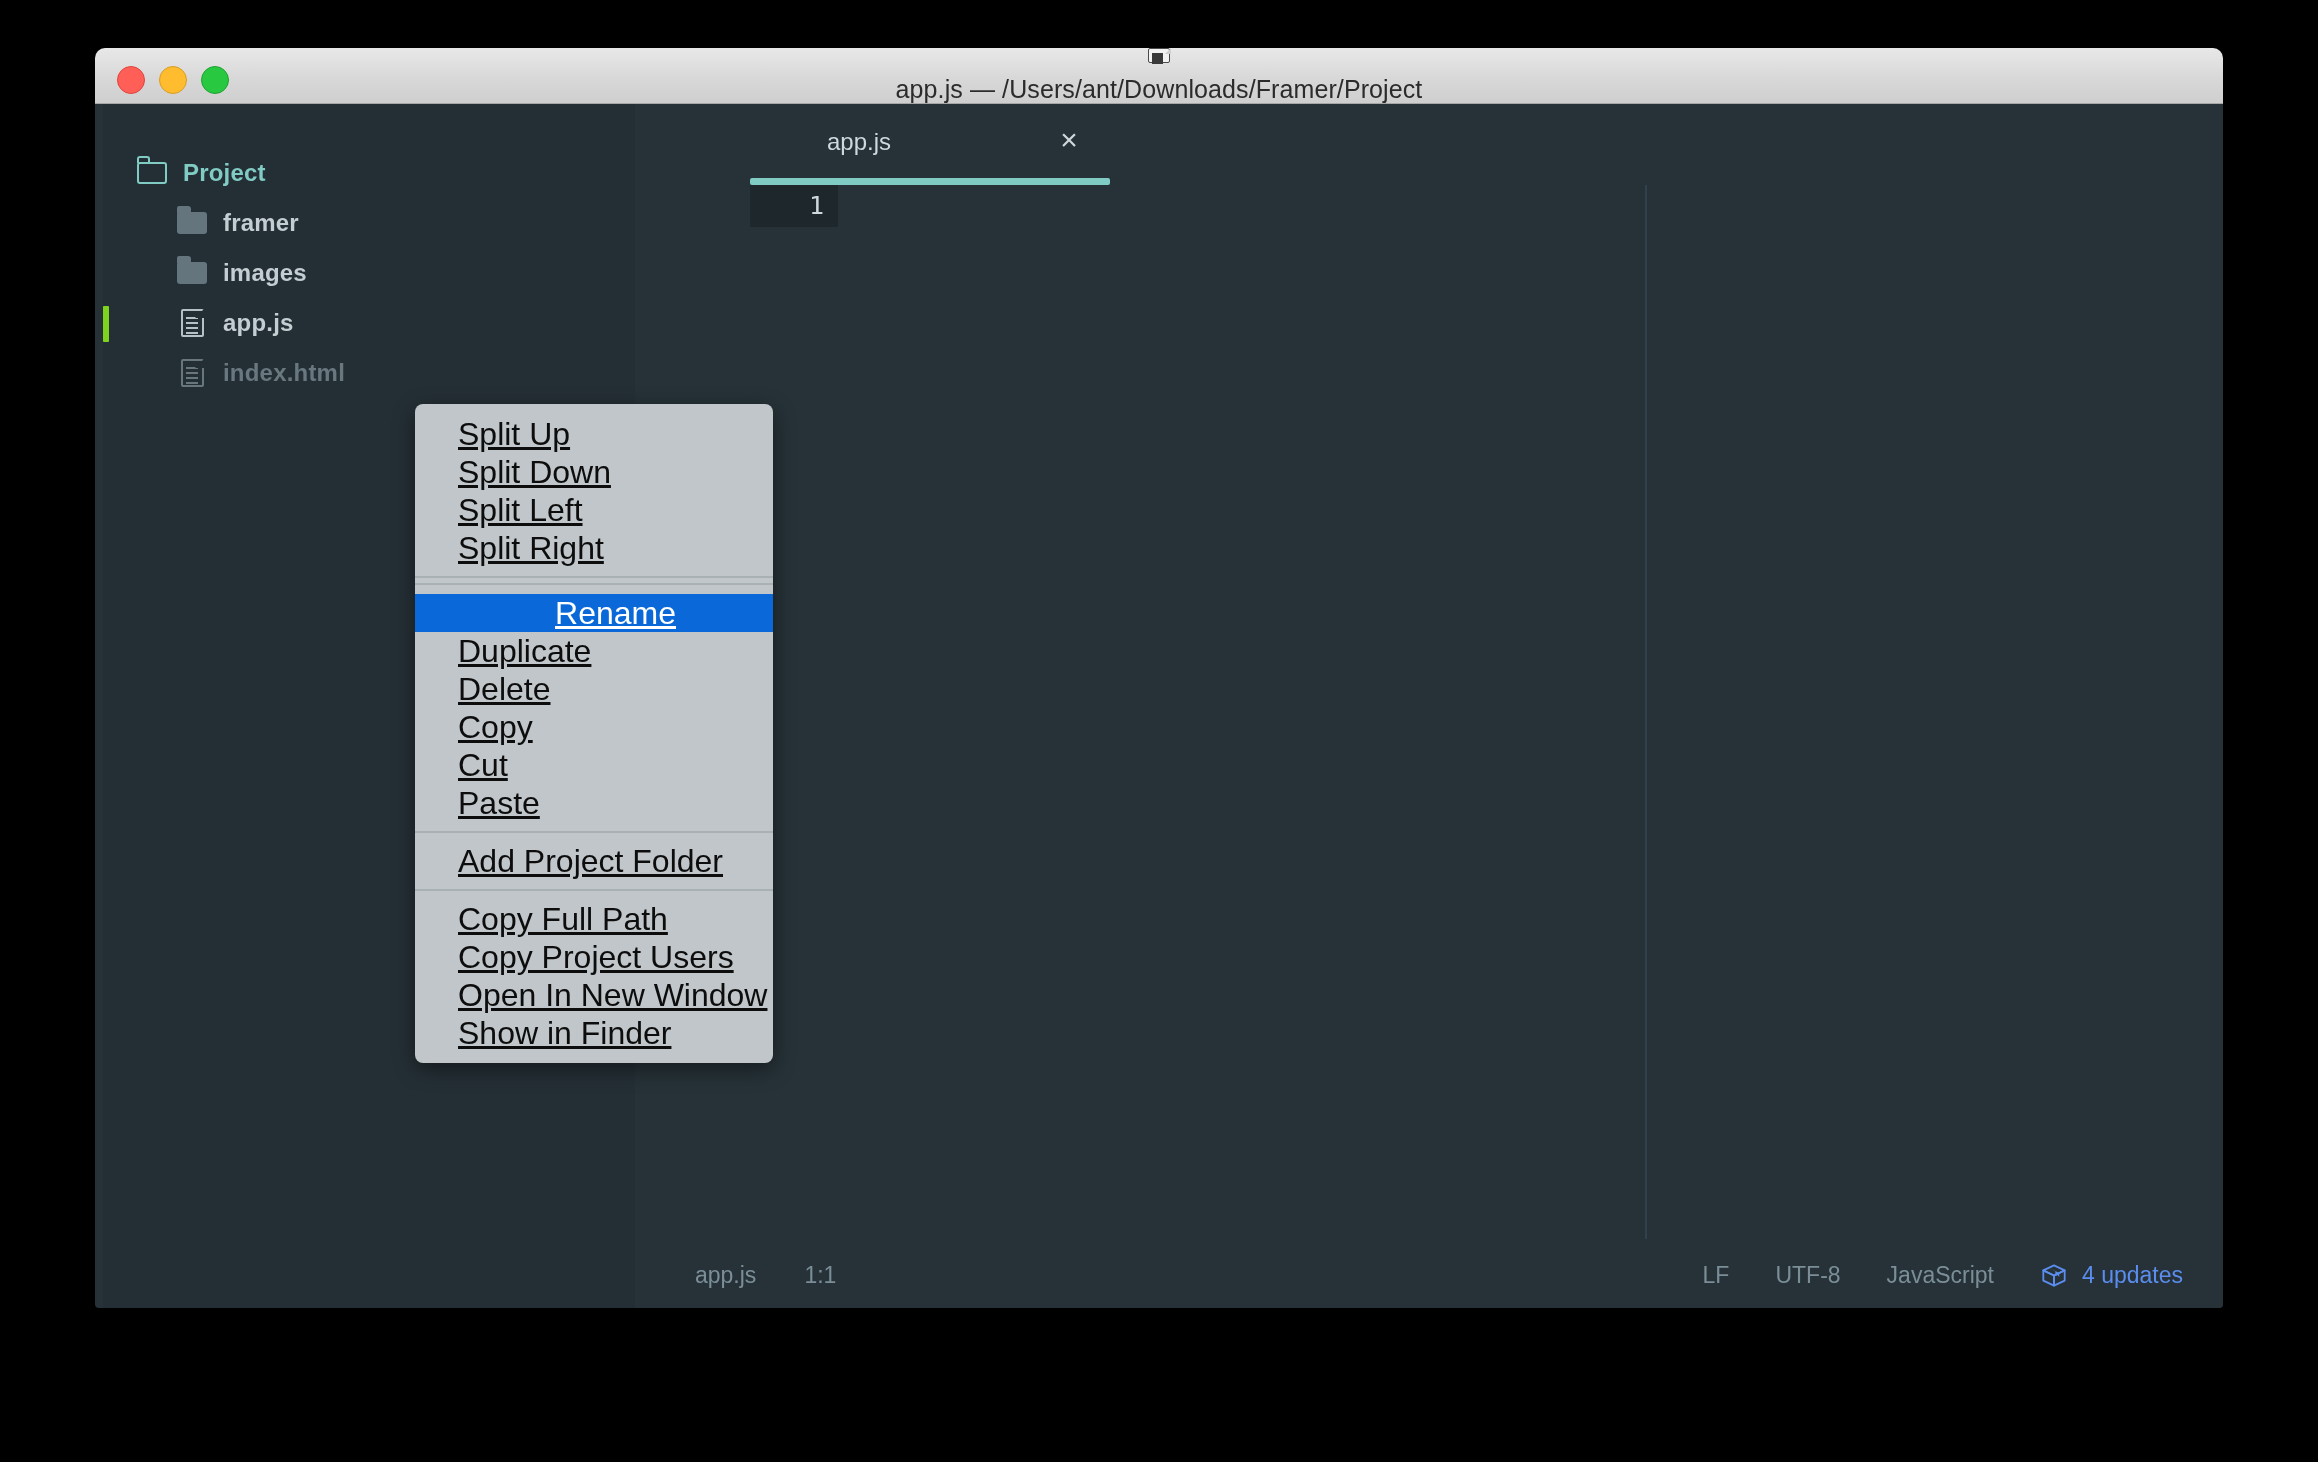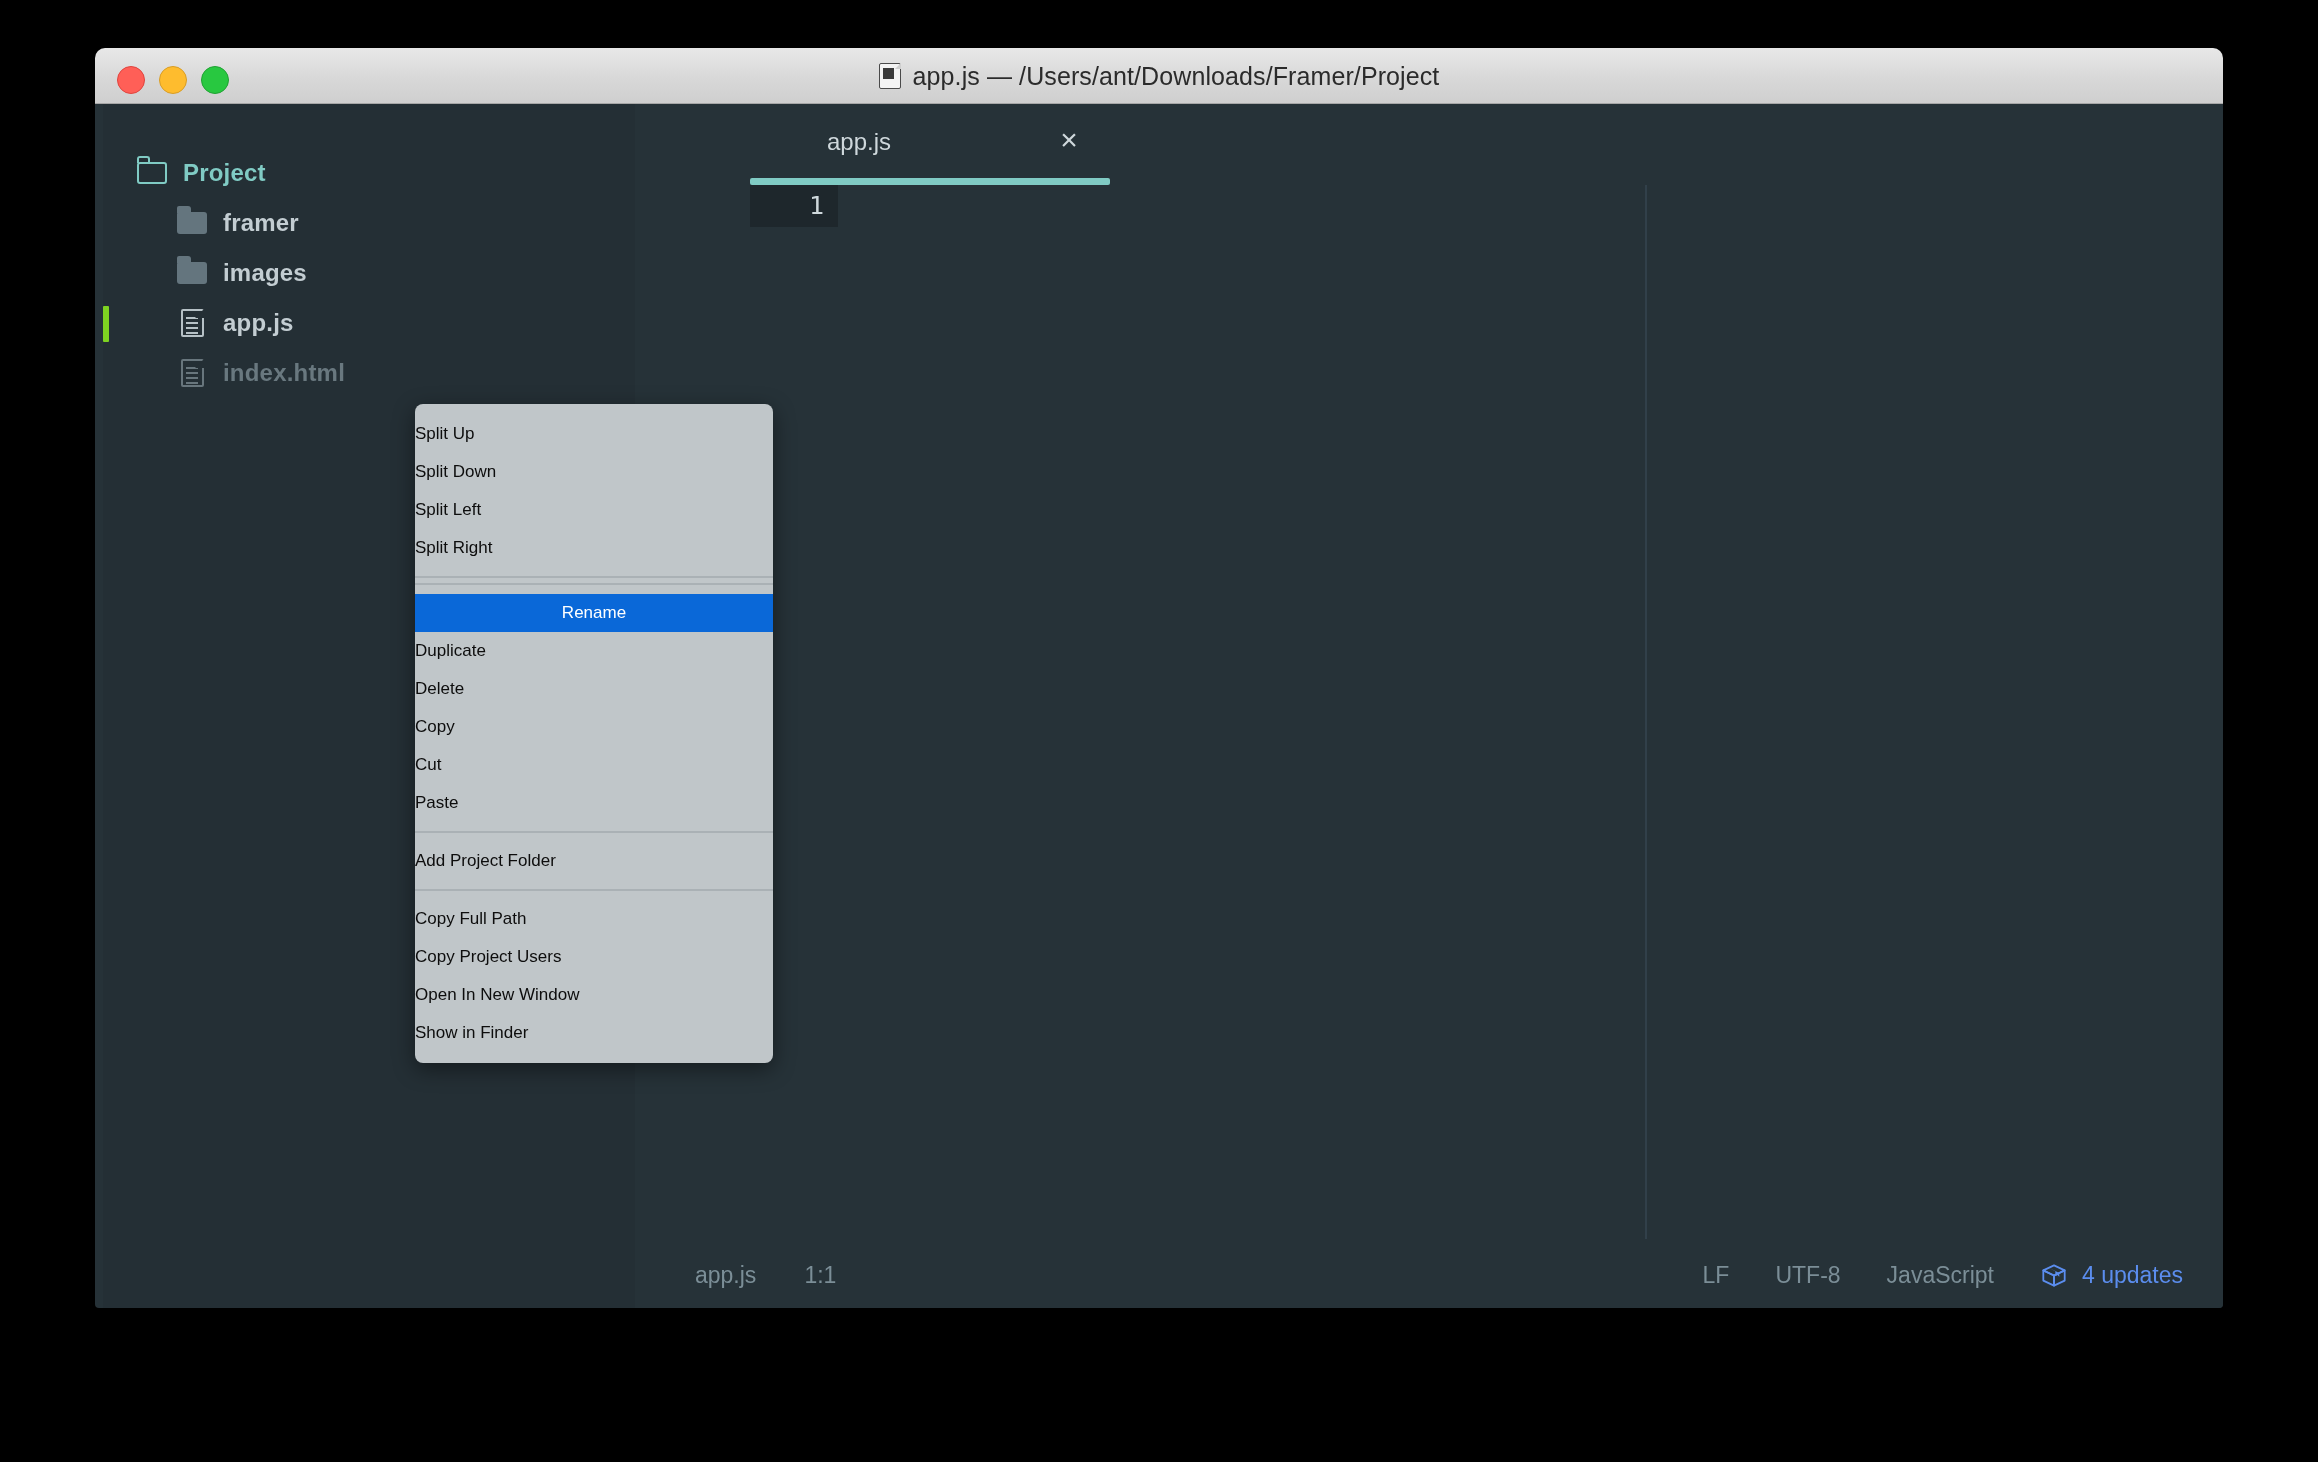--- a/index.html
+++ b/index.html
@@ -47,20 +47,21 @@
 
   #title-wrap {
     position: absolute;
     left: 0; top: 0;
     width: 100%; height: 56px;
     display: flex;
     align-items: center;
     justify-content: center;
     gap: 12px;
     pointer-events: none;
+    flex-direction: column;
   }
   #title-text {
     font-size: 25px;
     color: #2b2b2b;
     letter-spacing: 0.1px;
   }
   .doc-glyph {
     width: 20px; height: 24px;
     position: relative;
     display: inline-block;
@@ -264,23 +265,25 @@
     box-shadow: 0 6px 22px rgba(0,0,0,0.45);
     padding: 7px 0;
     box-sizing: border-box;
     z-index: 50;
   }
   .ctx-group { padding: 4px 0; }
   .ctx-sep { height: 2px; background: #aab1b5; margin: 5px 0; }
   .ctx-item {
     height: 38px;
     line-height: 38px;
-    font-size: 17px;
+    padding-left: 43px;
+    font-size: 32px;
     color: #0d0d0d;
     white-space: nowrap;
+    text-decoration: underline;
   }
   .ctx-item.selected {
     background: #0a68d8;
     color: #ffffff;
     text-align: center;
   }
 </style>
 </head>
 <body>
 

